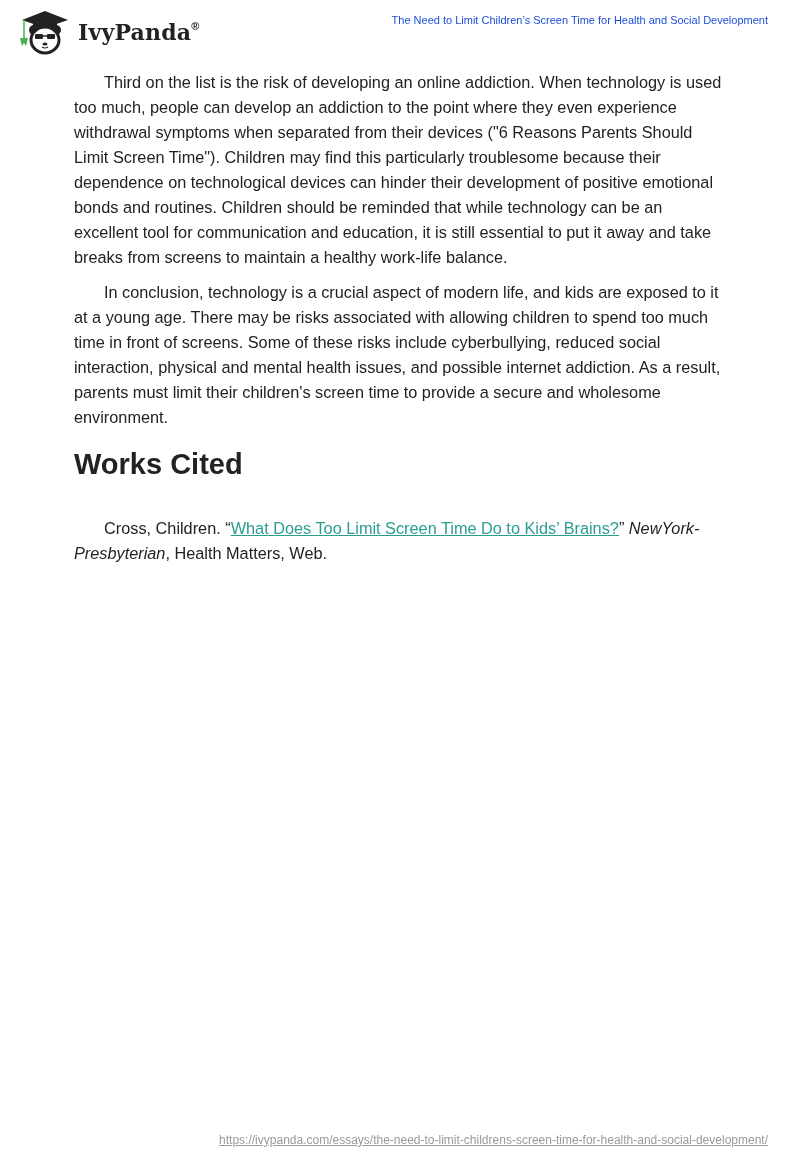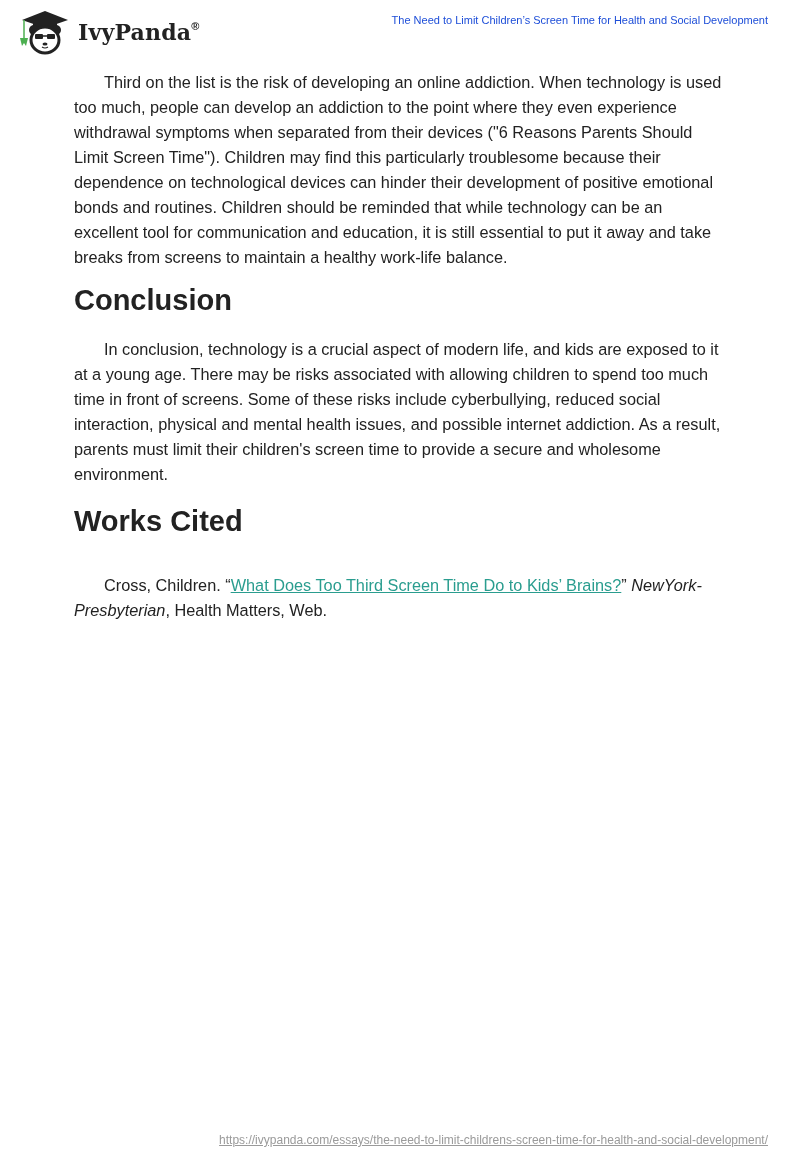--- a/index.html
+++ b/index.html
@@ -65,23 +65,22 @@
       </svg>
     </div>
     <span class="logo-text"><span>IvyPanda</span><sup>®</sup></span>
   </div>
   <div class="doc-title">The Need to Limit Children’s Screen Time for Health and Social Development</div>
 </div>
 
 <div class="content">
   <p class="p2 indent">Third on the list is the risk of developing an online addiction. When technology is used too much, people can develop an addiction to the point where they even experience withdrawal symptoms when separated from their devices ("6 Reasons Parents Should Limit Screen Time"). Children may find this particularly troublesome because their dependence on technological devices can hinder their development of positive emotional bonds and routines. Children should be reminded that while technology can be an excellent tool for communication and education, it is still essential to put it away and take breaks from screens to maintain a healthy work-life balance.</p>
 
-  <h2 class="h-conclusion">Conclusion</h2>
   <p class="p3 indent">In conclusion, technology is a crucial aspect of modern life, and kids are exposed to it at a young age. There may be risks associated with allowing children to spend too much time in front of screens. Some of these risks include cyberbullying, reduced social interaction, physical and mental health issues, and possible internet addiction. As a result, parents must limit their children's screen time to provide a secure and wholesome environment.</p>
 
   <h2 class="h-works" style="margin-top:14px;">Works Cited</h2>
 
 
-  <p class="cite indent"><span>Cross, Children. “</span><a class="cite-link">What Does Too Third Screen Time Do to Kids’ Brains?</a><span>”</span> <i>NewYork-Presbyterian</i><span>, Health Matters, Web.</span></p>
+  <p class="cite indent"><span>Cross, Children. “</span><a class="cite-link">What Does Too Limit Screen Time Do to Kids’ Brains?</a><span>”</span> <i>NewYork-Presbyterian</i><span>, Health Matters, Web.</span></p>
 
 </div>
 
 <div class="footer-url">https://ivypanda.com/essays/the-need-to-limit-childrens-screen-time-for-health-and-social-development/</div>
 
 </body></html>

